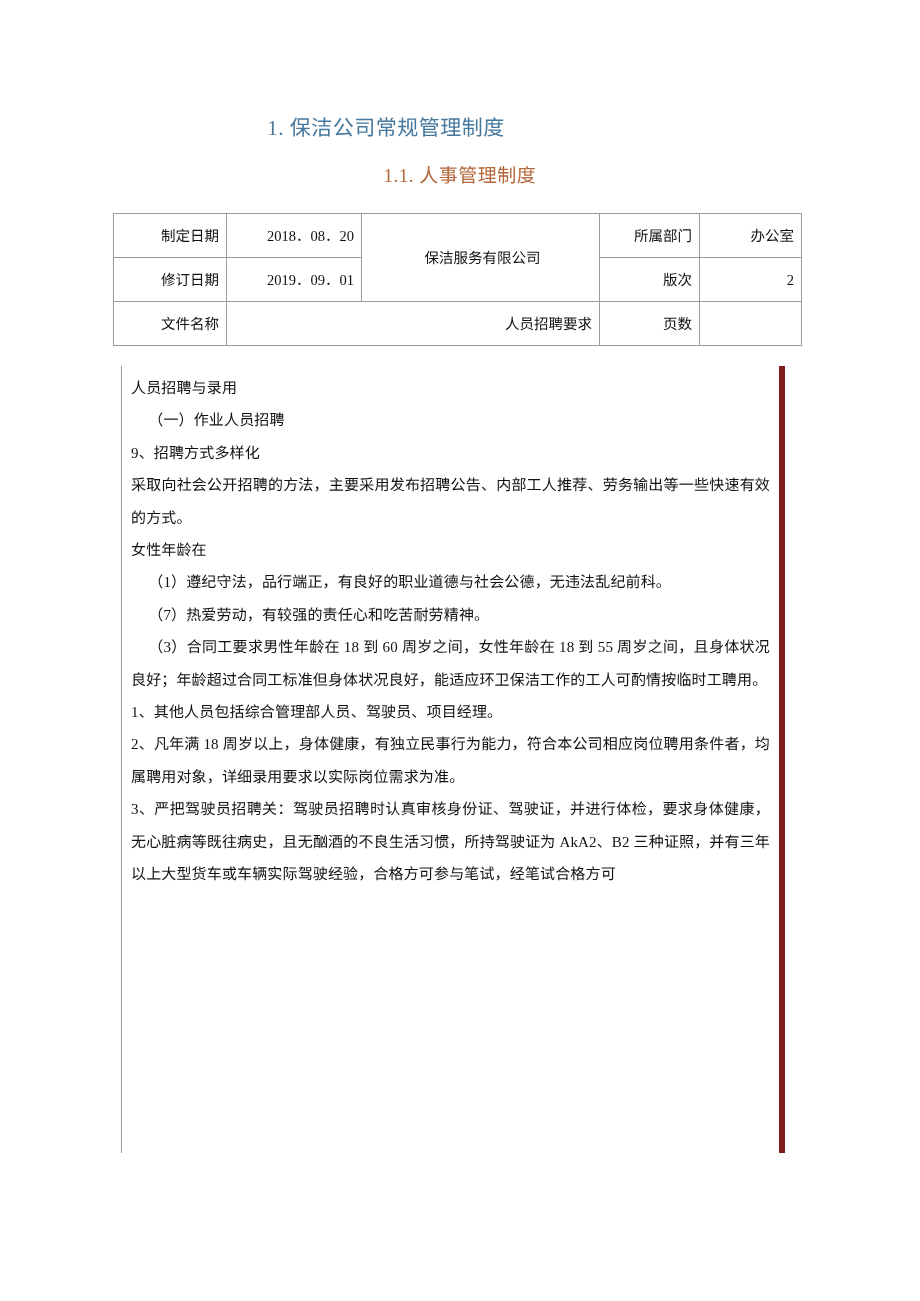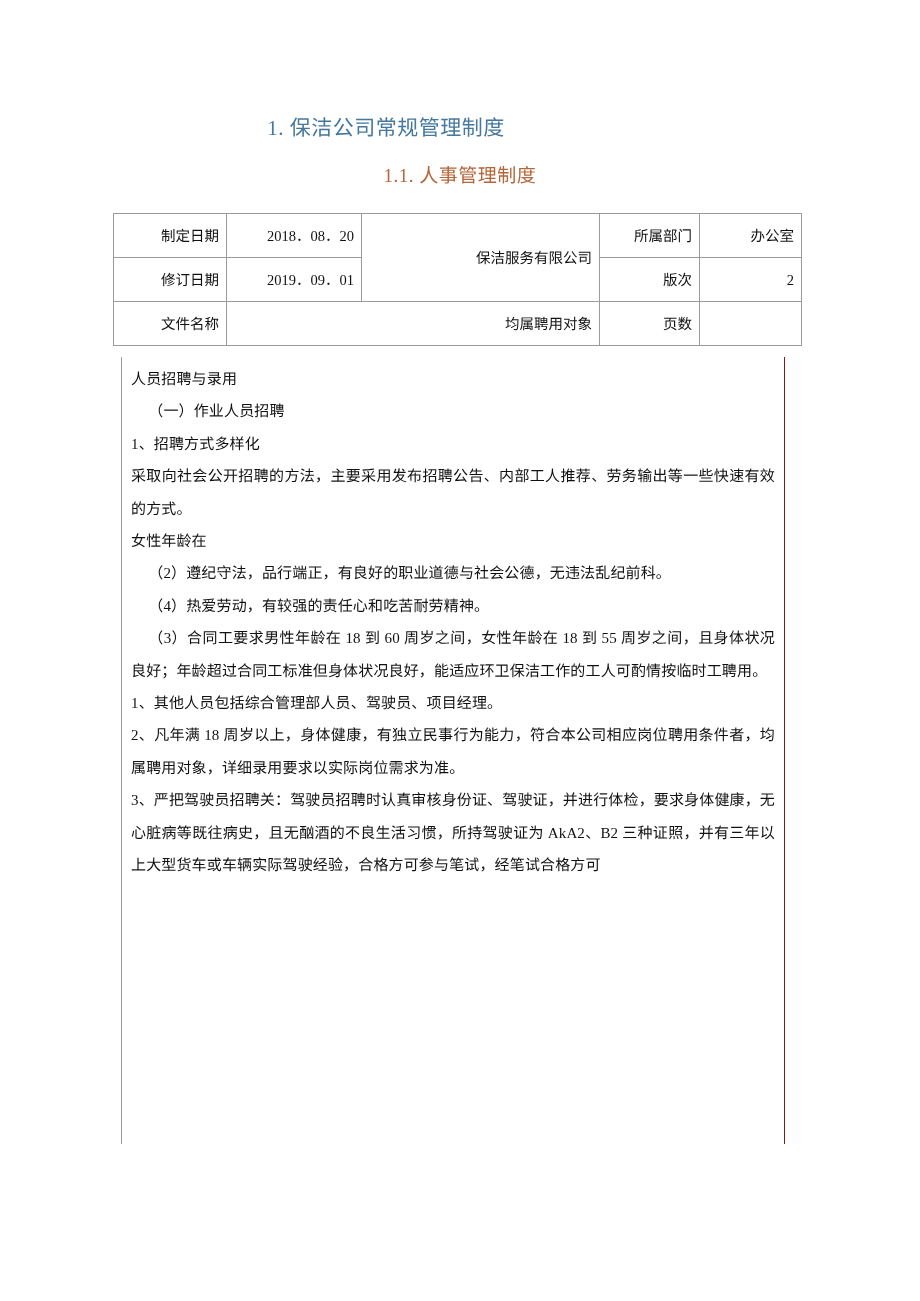--- a/index.html
+++ b/index.html
@@ -73,38 +73,38 @@
     font-size: 14.5px;
     line-height: 20px;
     color: #111;
     font-family: "Liberation Serif", "DejaVu Serif", serif;
     white-space: nowrap;
     overflow: hidden;
     text-align: right;
   }
   .meta-table td.company {
     vertical-align: middle;
-    text-align: right;
+    text-align: center;
     padding-left: 11px;
   }
   .col-a { width: 113px; }
   .col-b { width: 135px; }
   .col-c { width: 238px; }
   .col-d { width: 100px; }
   .col-e { width: 102px; }
 
   
   .content-box {
     position: absolute;
     left: 121px;
-    top: 357px;
+    top: 366px;
     width: 664px;
     height: 787px;
     border-left: 1px solid #9b9b9b;
-    border-right: 1px solid #7f1d1d;
+    border-right: 6px solid #7f1d1d;
     box-sizing: border-box;
     overflow: hidden;
   }
   .content-inner {
     padding: 6px 9px 0 9px;
     box-sizing: border-box;
   }
   .para {
     font-size: 15px;
     line-height: 32.4px;
@@ -145,36 +145,36 @@
         <td>办公室</td>
       </tr>
       <tr>
         <td>修订日期</td>
         <td>2019．09．01</td>
         <td>版次</td>
         <td>2</td>
       </tr>
       <tr>
         <td>文件名称</td>
-        <td colspan="2">均属聘用对象</td>
+        <td colspan="2">人员招聘要求</td>
         <td>页数</td>
         <td></td>
       </tr>
     </tbody>
   </table>
 
   <div class="content-box">
     <div class="content-inner" id="content-inner">
         <p class="para">人员招聘与录用</p>
         <p class="para indent-1">（一）作业人员招聘</p>
-        <p class="para">1、招聘方式多样化</p>
+        <p class="para">9、招聘方式多样化</p>
         <p class="para">采取向社会公开招聘的方法，主要采用发布招聘公告、内部工人推荐、劳务输出等一些快速有效的方式。</p>
         <p class="para">女性年龄在</p>
-        <p class="para indent-1">（2）遵纪守法，品行端正，有良好的职业道德与社会公德，无违法乱纪前科。</p>
-        <p class="para indent-1">（4）热爱劳动，有较强的责任心和吃苦耐劳精神。</p>
+        <p class="para indent-1">（1）遵纪守法，品行端正，有良好的职业道德与社会公德，无违法乱纪前科。</p>
+        <p class="para indent-1">（7）热爱劳动，有较强的责任心和吃苦耐劳精神。</p>
         <p class="para indent-1">（3）合同工要求男性年龄在 18 到 60 周岁之间，女性年龄在 18 到 55 周岁之间，且身体状况良好；年龄超过合同工标准但身体状况良好，能适应环卫保洁工作的工人可酌情按临时工聘用。</p>
         <p class="para">1、其他人员包括综合管理部人员、驾驶员、项目经理。</p>
         <p class="para">2、凡年满 18 周岁以上，身体健康，有独立民事行为能力，符合本公司相应岗位聘用条件者，均属聘用对象，详细录用要求以实际岗位需求为准。</p>
         <p class="para">3、严把驾驶员招聘关：驾驶员招聘时认真审核身份证、驾驶证，并进行体检，要求身体健康，无心脏病等既往病史，且无酗酒的不良生活习惯，所持驾驶证为 AkA2、B2 三种证照，并有三年以上大型货车或车辆实际驾驶经验，合格方可参与笔试，经笔试合格方可</p>
       </div>
   </div>
 
 </div>
 
 </body></html>

